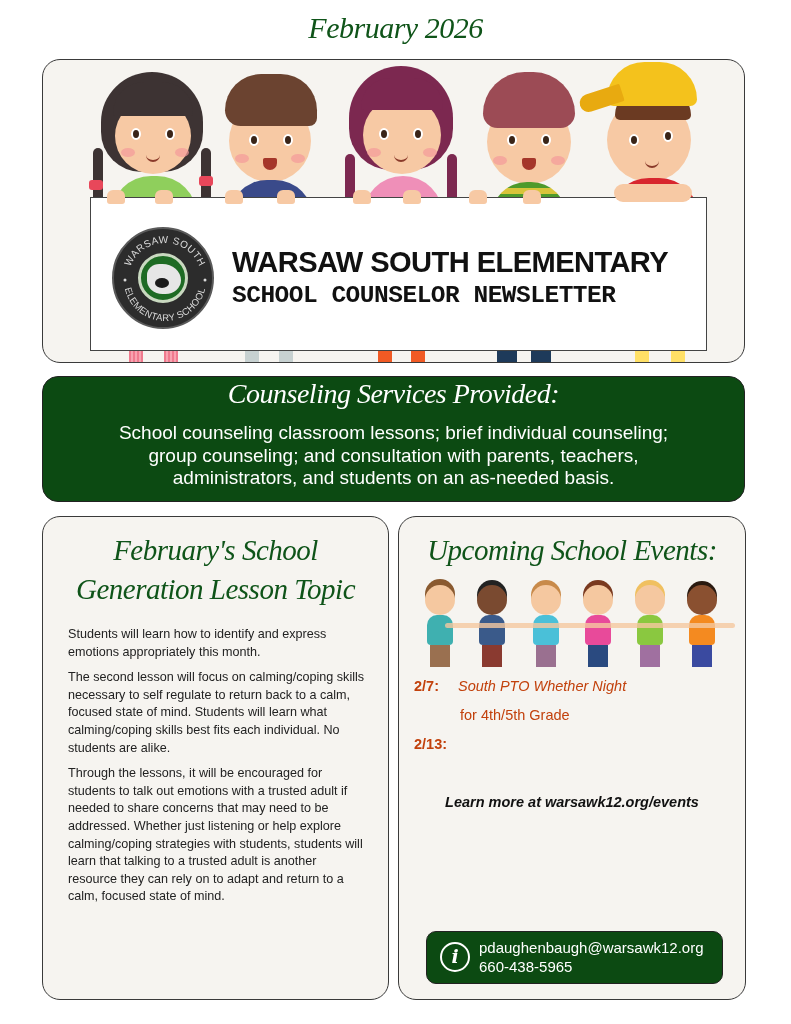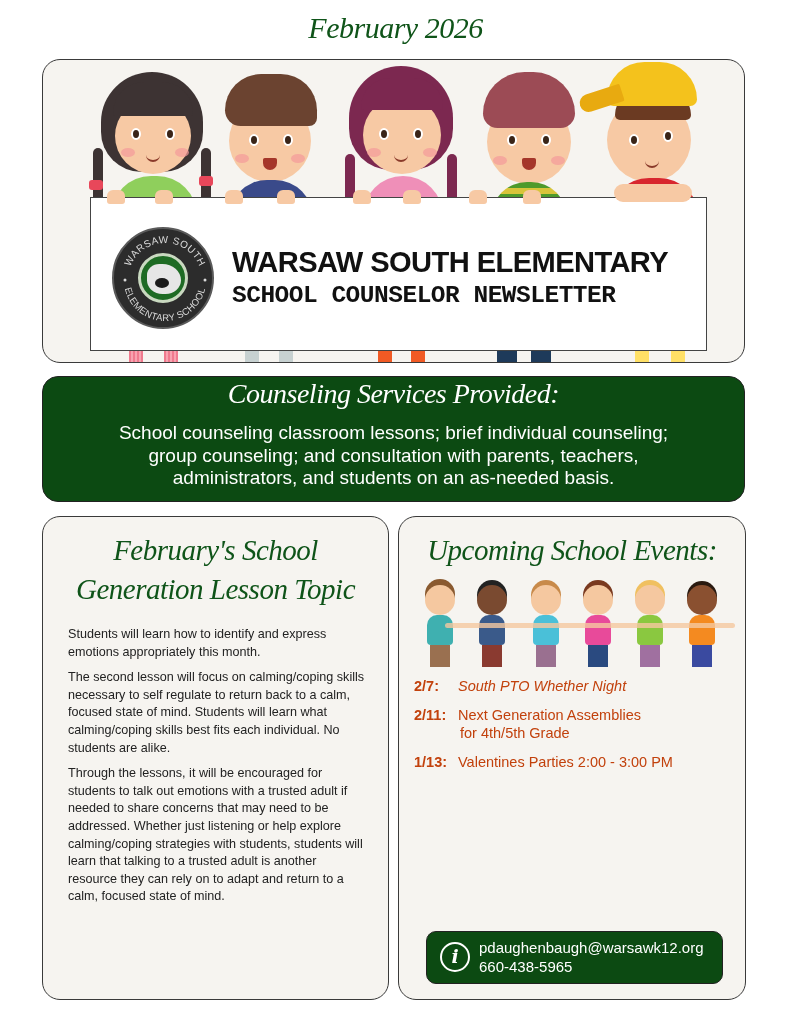--- a/index.html
+++ b/index.html
@@ -278,31 +278,27 @@
       <div class="arm" style="left:30px;width:290px;top:0;background:#f5c8a0;opacity:.8;"></div>
     </div>
   </div>
 
   <div class="event-list">
     <div class="event">
       <span class="event-date">2/7:</span>
       <span class="event-text italic">South PTO Whether Night</span>
     </div>
     <div style="margin-bottom:11px;line-height:18px;">
-      <div style="display:flex;">
-        <span class="event-date">2/11:</span>
-        <span class="event-text">Next Generation Assemblies</span>
-      </div>
       <span class="event-sub">for 4th/5th Grade</span>
     </div>
     <div class="event">
-      <span class="event-date">1/13:</span>
-      <span class="event-text">Valentines Parties 2:00 - 3:00 PM</span>
-    </div>
-  </div>
-
+      <span class="event-date">2/13:</span>
+    </div>
+  </div>
+
+  <div class="learn-more">Learn more at warsawk12.org/events</div>
 
   <div class="contact">
     <div class="info-icon">i</div>
     <div class="contact-email">pdaughenbaugh@warsawk12.org</div>
     <div class="contact-phone">660-438-5965</div>
   </div>
 </div>
 
 </body></html>

